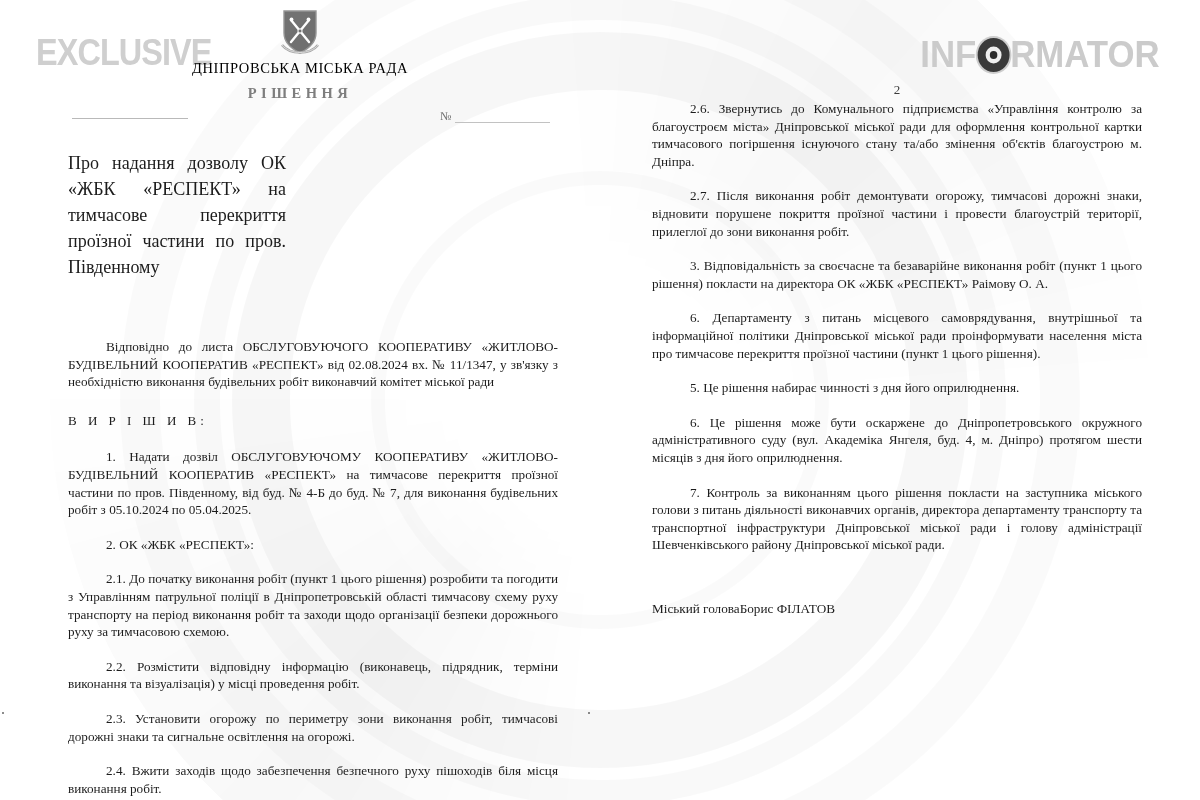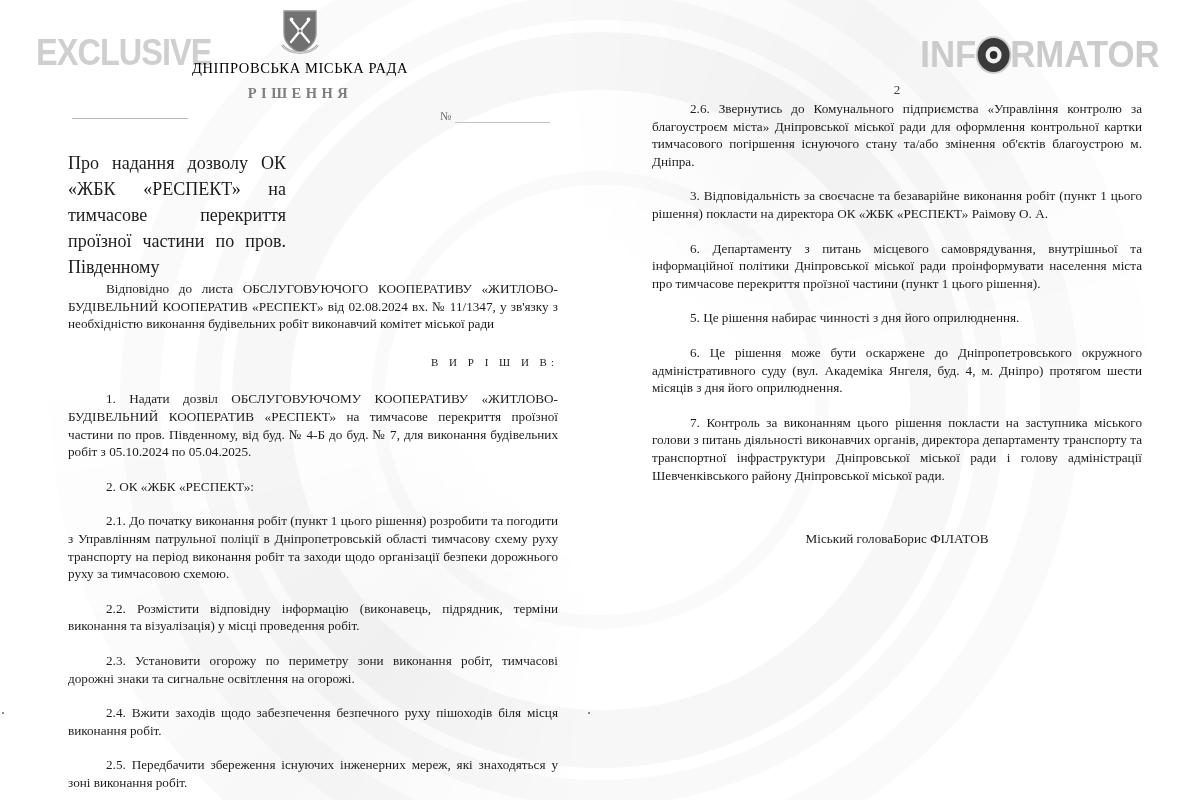--- a/index.html
+++ b/index.html
@@ -215,39 +215,39 @@
     margin-bottom: 0;
   }
 
   p.para {
     margin: 0 0 17px 0;
     text-indent: 38px;
   }
   p.tight { margin-bottom: 0; }
 
   .resolve-word {
-    text-align: right;
+    text-align: left;
     letter-spacing: 4px;
-    font-size: 11px;
+    font-size: 13px;
     margin: 21px 0 19px 0;
   }
 
   .page-number {
     position: absolute;
     left: 652px;
     top: 82px;
     width: 490px;
     text-align: center;
     font-size: 13px;
     color: #3a3a3a;
   }
 
   .sign-row {
     display: flex;
-    justify-content: center;
+    justify-content: flex-start;
     align-items: baseline;
     margin-top: 46px;
     font-size: 13.2px;
   }
 
   
   .page-edge {
     position: absolute;
     bottom: 14px;
     width: 100%;
@@ -305,35 +305,36 @@
     <div class="no-mark">№</div>
     <div class="rule-no"></div>
   </div>
 
   <div class="page-number">2</div>
 
   <div class="col col-left">
 
     <div class="subject">Про надання дозволу ОК «ЖБК «РЕСПЕКТ» на тимчасове пере­криття проїзної частини по пров. Південному</div>
 
-    <p class="para" style="">Відповідно до листа ОБСЛУГОВУЮЧОГО КООПЕРАТИВУ «ЖИТЛО­ВО-БУДІВЕЛЬНИЙ КООПЕРАТИВ «РЕСПЕКТ» від 02.08.2024 вх. № 11/1347, у зв'язку з необхідністю виконання будівельних робіт виконавчий комітет міської ради</p>
+    <p class="para" style="margin-top:58px;">Відповідно до листа ОБСЛУГОВУЮЧОГО КООПЕРАТИВУ «ЖИТЛО­ВО-БУДІВЕЛЬНИЙ КООПЕРАТИВ «РЕСПЕКТ» від 02.08.2024 вх. № 11/1347, у зв'язку з необхідністю виконання будівельних робіт виконавчий комітет міської ради</p>
 
     <div class="resolve-word">В И Р І Ш И В:</div>
 
     <p class="para">1. Надати дозвіл ОБСЛУГОВУЮЧОМУ КООПЕРАТИВУ «ЖИТЛОВО-БУДІВЕЛЬНИЙ КООПЕРАТИВ «РЕСПЕКТ» на тимчасове перекриття проїзної частини по пров. Південному, від буд. № 4-Б до буд. № 7, для виконання будівельних робіт з 05.10.2024 по 05.04.2025.</p>
     <p class="para">2. ОК «ЖБК «РЕСПЕКТ»:</p>
     <p class="para">2.1. До початку виконання робіт (пункт 1 цього рішення) розробити та погодити з Управлінням патрульної поліції в Дніпропетровській області тимчасову схему руху транспорту на період виконання робіт та заходи щодо організації безпеки дорожнього руху за тимчасовою схемою.</p>
     <p class="para">2.2. Розмістити відповідну інформацію (виконавець, підрядник, терміни виконання та візуалізація) у місці проведення робіт.</p>
     <p class="para">2.3. Установити огорожу по периметру зони виконання робіт, тимчасові дорожні знаки та сигнальне освітлення на огорожі.</p>
     <p class="para">2.4. Вжити заходів щодо забезпечення безпечного руху пішоходів біля місця виконання робіт.</p>
     <p class="para tight">2.5. Передбачити збереження існуючих інженерних мереж, які знахо­дяться у зоні виконання робіт.</p>
   </div>
 
   <div class="col col-right">
     <p class="para">2.6. Звернутись до Комунального підприємства «Управління контролю за благоустроєм міста» Дніпровської міської ради для оформлення контрольної картки тимчасового погіршення існуючого стану та/або змінення об'єктів благоустрою м. Дніпра.</p>
+    <p class="para">2.7. Після виконання робіт демонтувати огорожу, тимчасові дорожні знаки, відновити порушене покриття проїзної частини і провести благоустрій тери­торії, прилеглої до зони виконання робіт.</p>
     <p class="para">3. Відповідальність за своєчасне та безаварійне виконання робіт (пункт 1 цього рішення) покласти на директора ОК «ЖБК «РЕСПЕКТ» Раімову О. А.</p>
     <p class="para">6. Департаменту з питань місцевого самоврядування, внутрішньої та інформаційної політики Дніпровської міської ради проінформувати населення міста про тимчасове перекриття проїзної частини (пункт 1 цього рішення).</p>
     <p class="para">5. Це рішення набирає чинності з дня його оприлюднення.</p>
     <p class="para">6. Це рішення може бути оскаржене до Дніпропетровського окружного адміністративного суду (вул. Академіка Янгеля, буд. 4, м. Дніпро) протягом шести місяців з дня його оприлюднення.</p>
     <p class="para tight">7. Контроль за виконанням цього рішення покласти на заступника міського голови з питань діяльності виконавчих органів, директора департаменту транспорту та транспортної інфраструктури Дніпровської міської ради і голову адміністрації Шевченківського району Дніпровської міської ради.</p>
 
     <div class="sign-row">
       <span>Міський голова</span>
       <span>Борис ФІЛАТОВ</span>
     </div>

